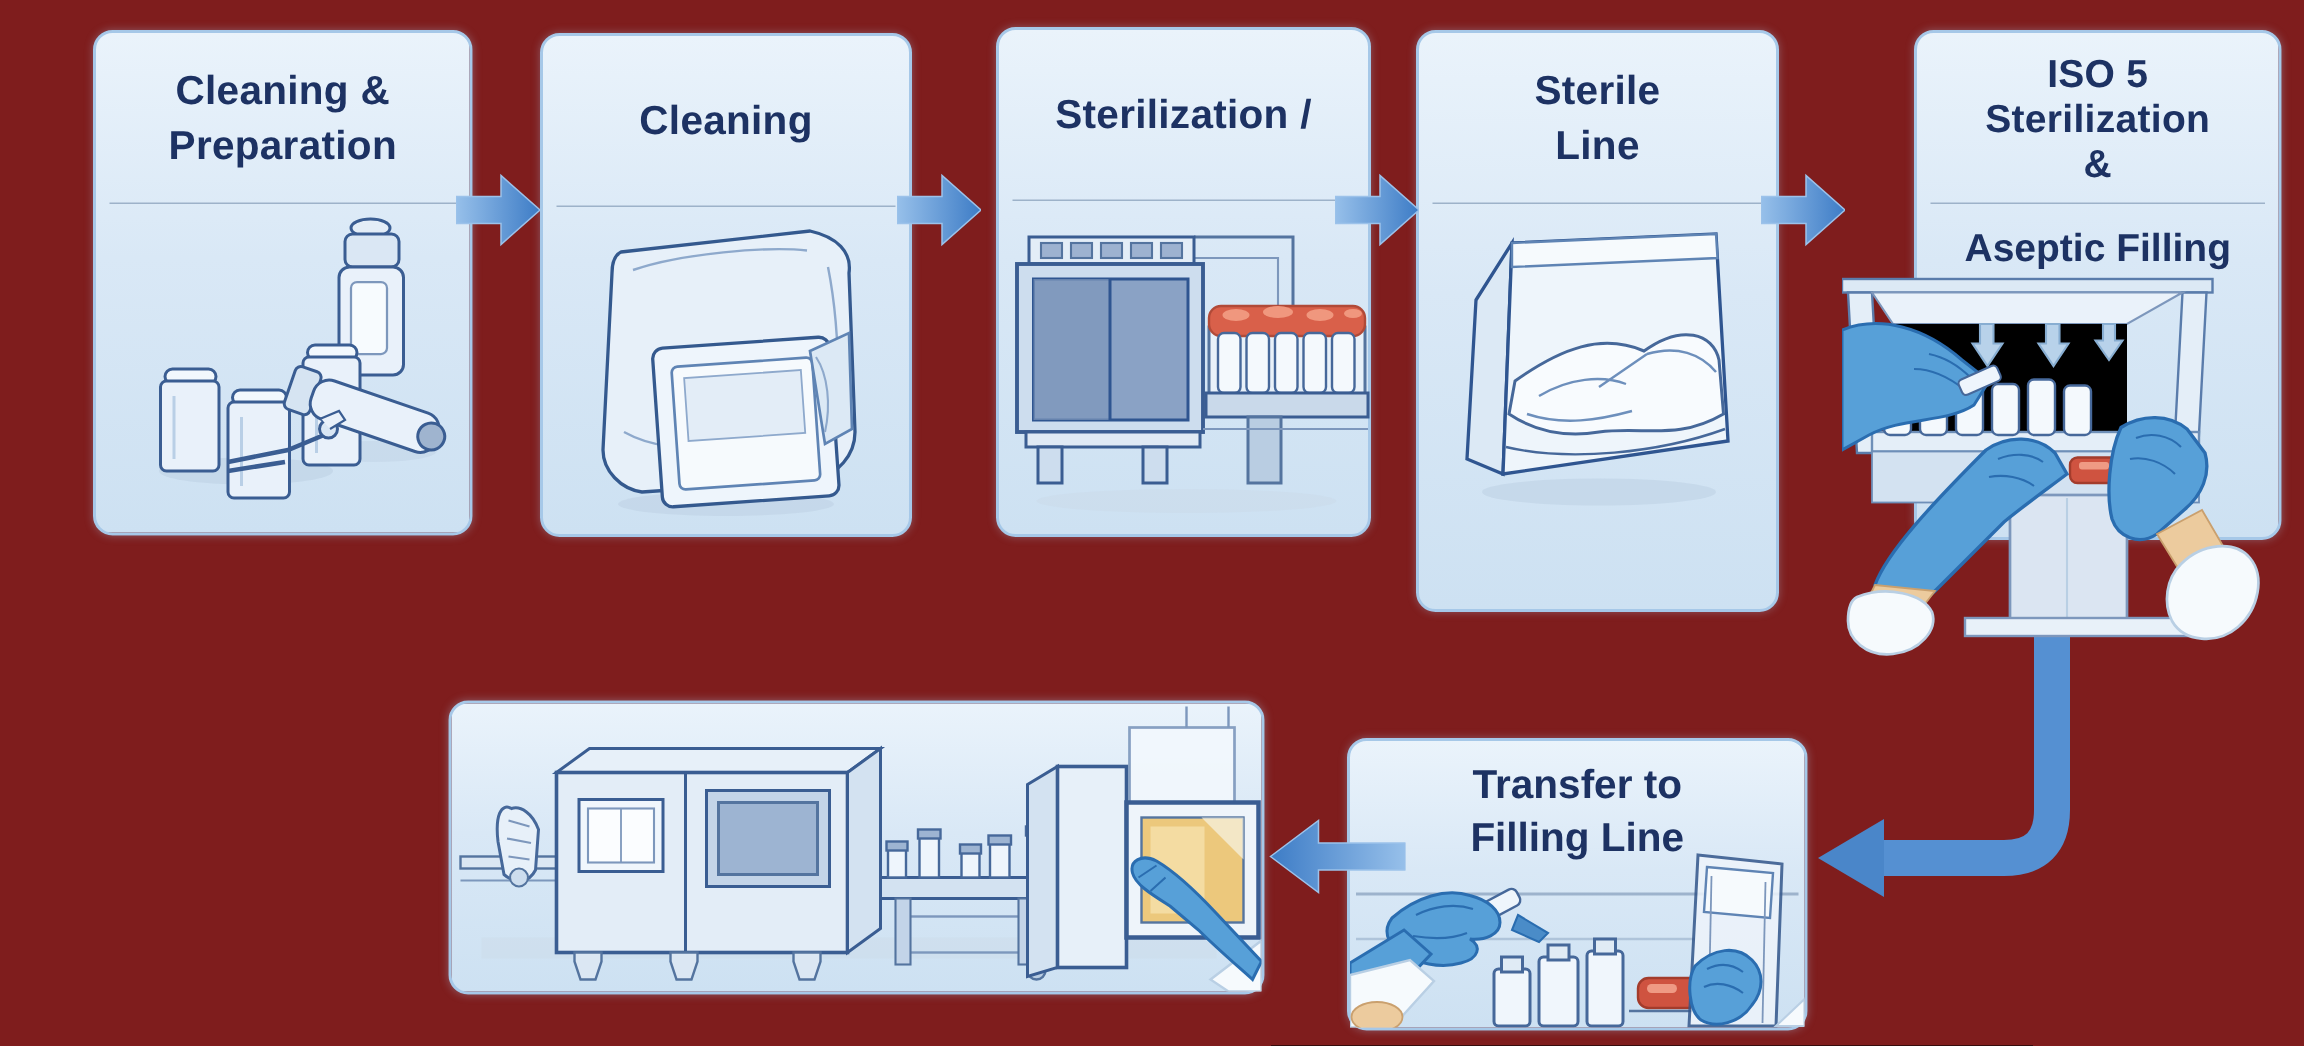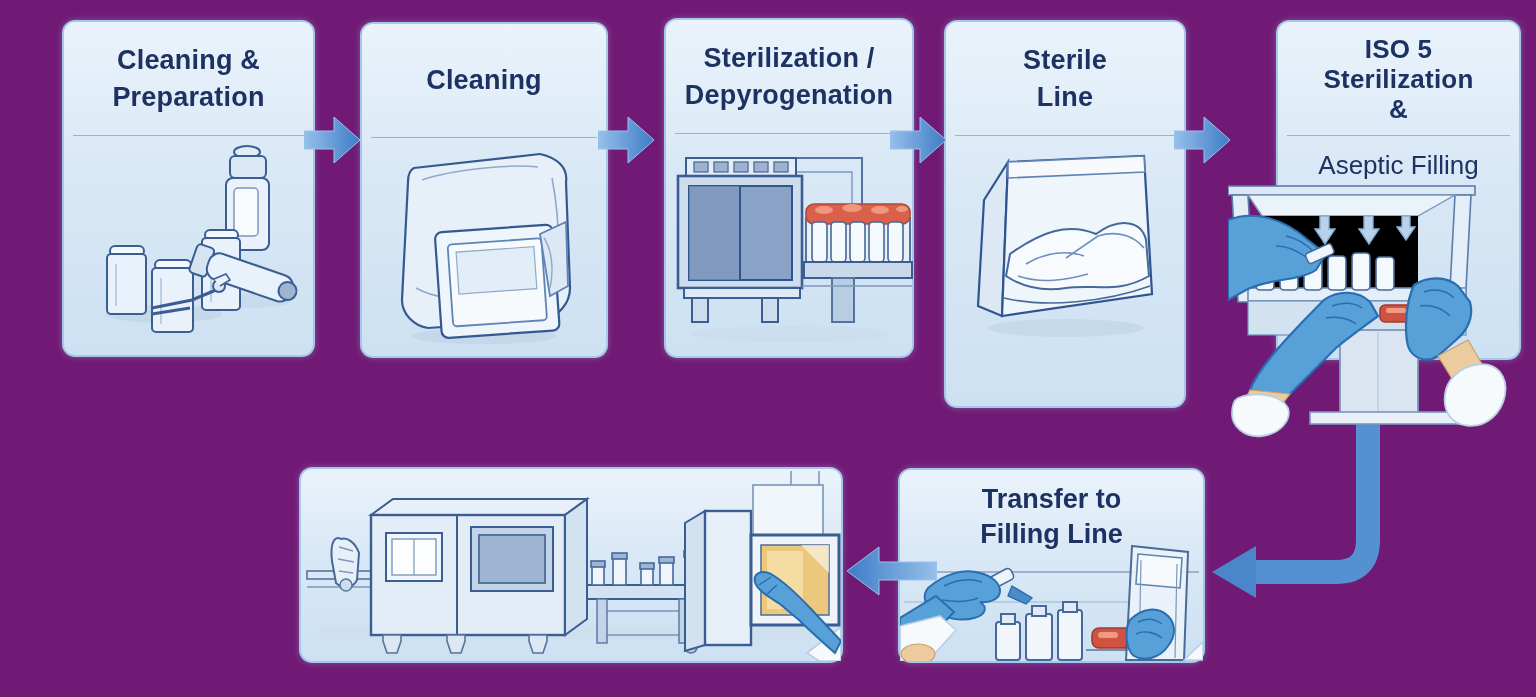--- a/index.html
+++ b/index.html
@@ -1,26 +1,26 @@
 <!DOCTYPE html>
 <html><head>
 <meta charset="utf-8">
 <style>
   html,body{margin:0;padding:0;background:#000;}
-  .canvas{position:relative;width:1536px;height:697px;background:#701a75;overflow:hidden;
+  .canvas{position:relative;width:1536px;height:697px;background:#7f1d1d;overflow:hidden;
           font-family:"Liberation Sans",sans-serif;}
   .card{position:absolute;background:linear-gradient(180deg,#eaf3fb 0%,#d9e8f6 45%,#cde1f2 100%);
         border:2px solid #a6c8e8;border-radius:13px;box-sizing:border-box;
         box-shadow:0 0 6px rgba(170,200,230,.35);z-index:1;}
   .title{display:flex;flex-direction:column;align-items:center;justify-content:center;
          height:113px;margin:0 9px;border-bottom:1px solid #9db2c9;
          color:#1d3263;font-size:27px;font-weight:700;line-height:37px;letter-spacing:.2px;text-align:center;}
   .title.tight{line-height:30px;font-size:26px;}
   .subtitle{position:absolute;left:0;right:0;top:118px;height:50px;display:flex;align-items:center;
-            justify-content:center;color:#1d3263;font-size:26px;font-weight:400;}
+            justify-content:center;color:#1d3263;font-size:26px;font-weight:700;}
   .bottom-title{position:absolute;left:0;right:0;top:12px;text-align:center;color:#1d3263;
             font-size:27px;font-weight:700;line-height:35px;z-index:2;}
   .illus{position:absolute;left:0;top:114px;}
   .fill-illus{position:absolute;left:0;top:0;}
   .arrow{position:absolute;z-index:2;}
   .overlay{position:absolute;z-index:4;}
   .connector{position:absolute;z-index:3;}
 </style>
 </head>
 <body>
@@ -94,21 +94,20 @@
         <rect x="96" y="111" width="78" height="42" fill="#e3edf7" stroke="#8ea9cc" stroke-width="1.2"></rect>
       </g>
       <path d="M178,96 L204,84 L206,148 L188,158 Z" fill="#dce9f5" stroke="#5f84b4" stroke-width="1.8"></path>
       <path d="M182,100 C190,112 192,132 188,150" fill="none" stroke="#8ea9cc" stroke-width="1.4"></path>
     </svg>
   </div>
 
   <div class="card" style="left:664px;top:18px;width:250px;height:340px">
     <div class="title">
       <div>Sterilization /</div>
-      <div>Depyrogenation</div>
     </div>
     <svg class="illus" width="250" height="224" viewBox="0 0 250 224">
       <g stroke="#3a5d92" stroke-width="2" fill="none">
         <ellipse cx="125" cy="200" rx="100" ry="8" fill="#c9d7e6" opacity=".35" stroke="none"></ellipse>
 
         <path d="M130,24 L196,24 L196,128" stroke="#54749f"></path>
         <path d="M130,38 L186,38 L186,128" stroke="#7d97bc" stroke-width="1.4"></path>
 
         <rect x="20" y="24" width="110" height="18" fill="#e3edf7"></rect>
         <rect x="28" y="28" width="14" height="10" fill="#9db2d0" stroke="#54749f" stroke-width="1.4"></rect>
@@ -238,21 +237,21 @@
         <rect x="466" y="82" width="36" height="58" fill="#f4dca2" stroke="none"></rect>
         <polygon points="500,76 528,76 528,104" fill="#f7f3e6" opacity=".7" stroke="none"></polygon>
 
         <polygon points="540,158 506,184 518,192 540,192" fill="#f6fafd" stroke="#b9cfe4" stroke-width="1.6"></polygon>
         <path d="M540,172 L510,140 C496,125 482,112 470,105 C460,100 452,105 454,113 C456,121 468,128 479,135 L498,151 C510,163 524,175 534,184 Z" fill="#57a0d8" stroke="#2a6db0" stroke-width="2"></path>
         <path d="M470,108 l-12,8 M476,116 l-10,9" stroke="#2a6db0" stroke-width="1.4"></path>
       </g>
     </svg>
   </div>
 
-  <div class="card" style="left:898px;top:468px;width:307px;height:195px">
+  <div class="card" style="left:898px;top:492px;width:307px;height:195px">
     <div class="bottom-title">
       <div>Transfer to</div>
       <div>Filling Line</div>
     </div>
     <svg class="fill-illus" width="303" height="191" viewBox="0 0 303 191">
       <line x1="4" y1="102" x2="299" y2="102" stroke="#93aac6" stroke-width="2" opacity=".85"></line>
       <line x1="4" y1="132" x2="230" y2="132" stroke="#a6bcd4" stroke-width="1.6" opacity=".8"></line>
 
       <g stroke="#46689a" stroke-width="2" fill="#f0f6fc">
         <rect x="96" y="152" width="24" height="38" rx="3"></rect>

